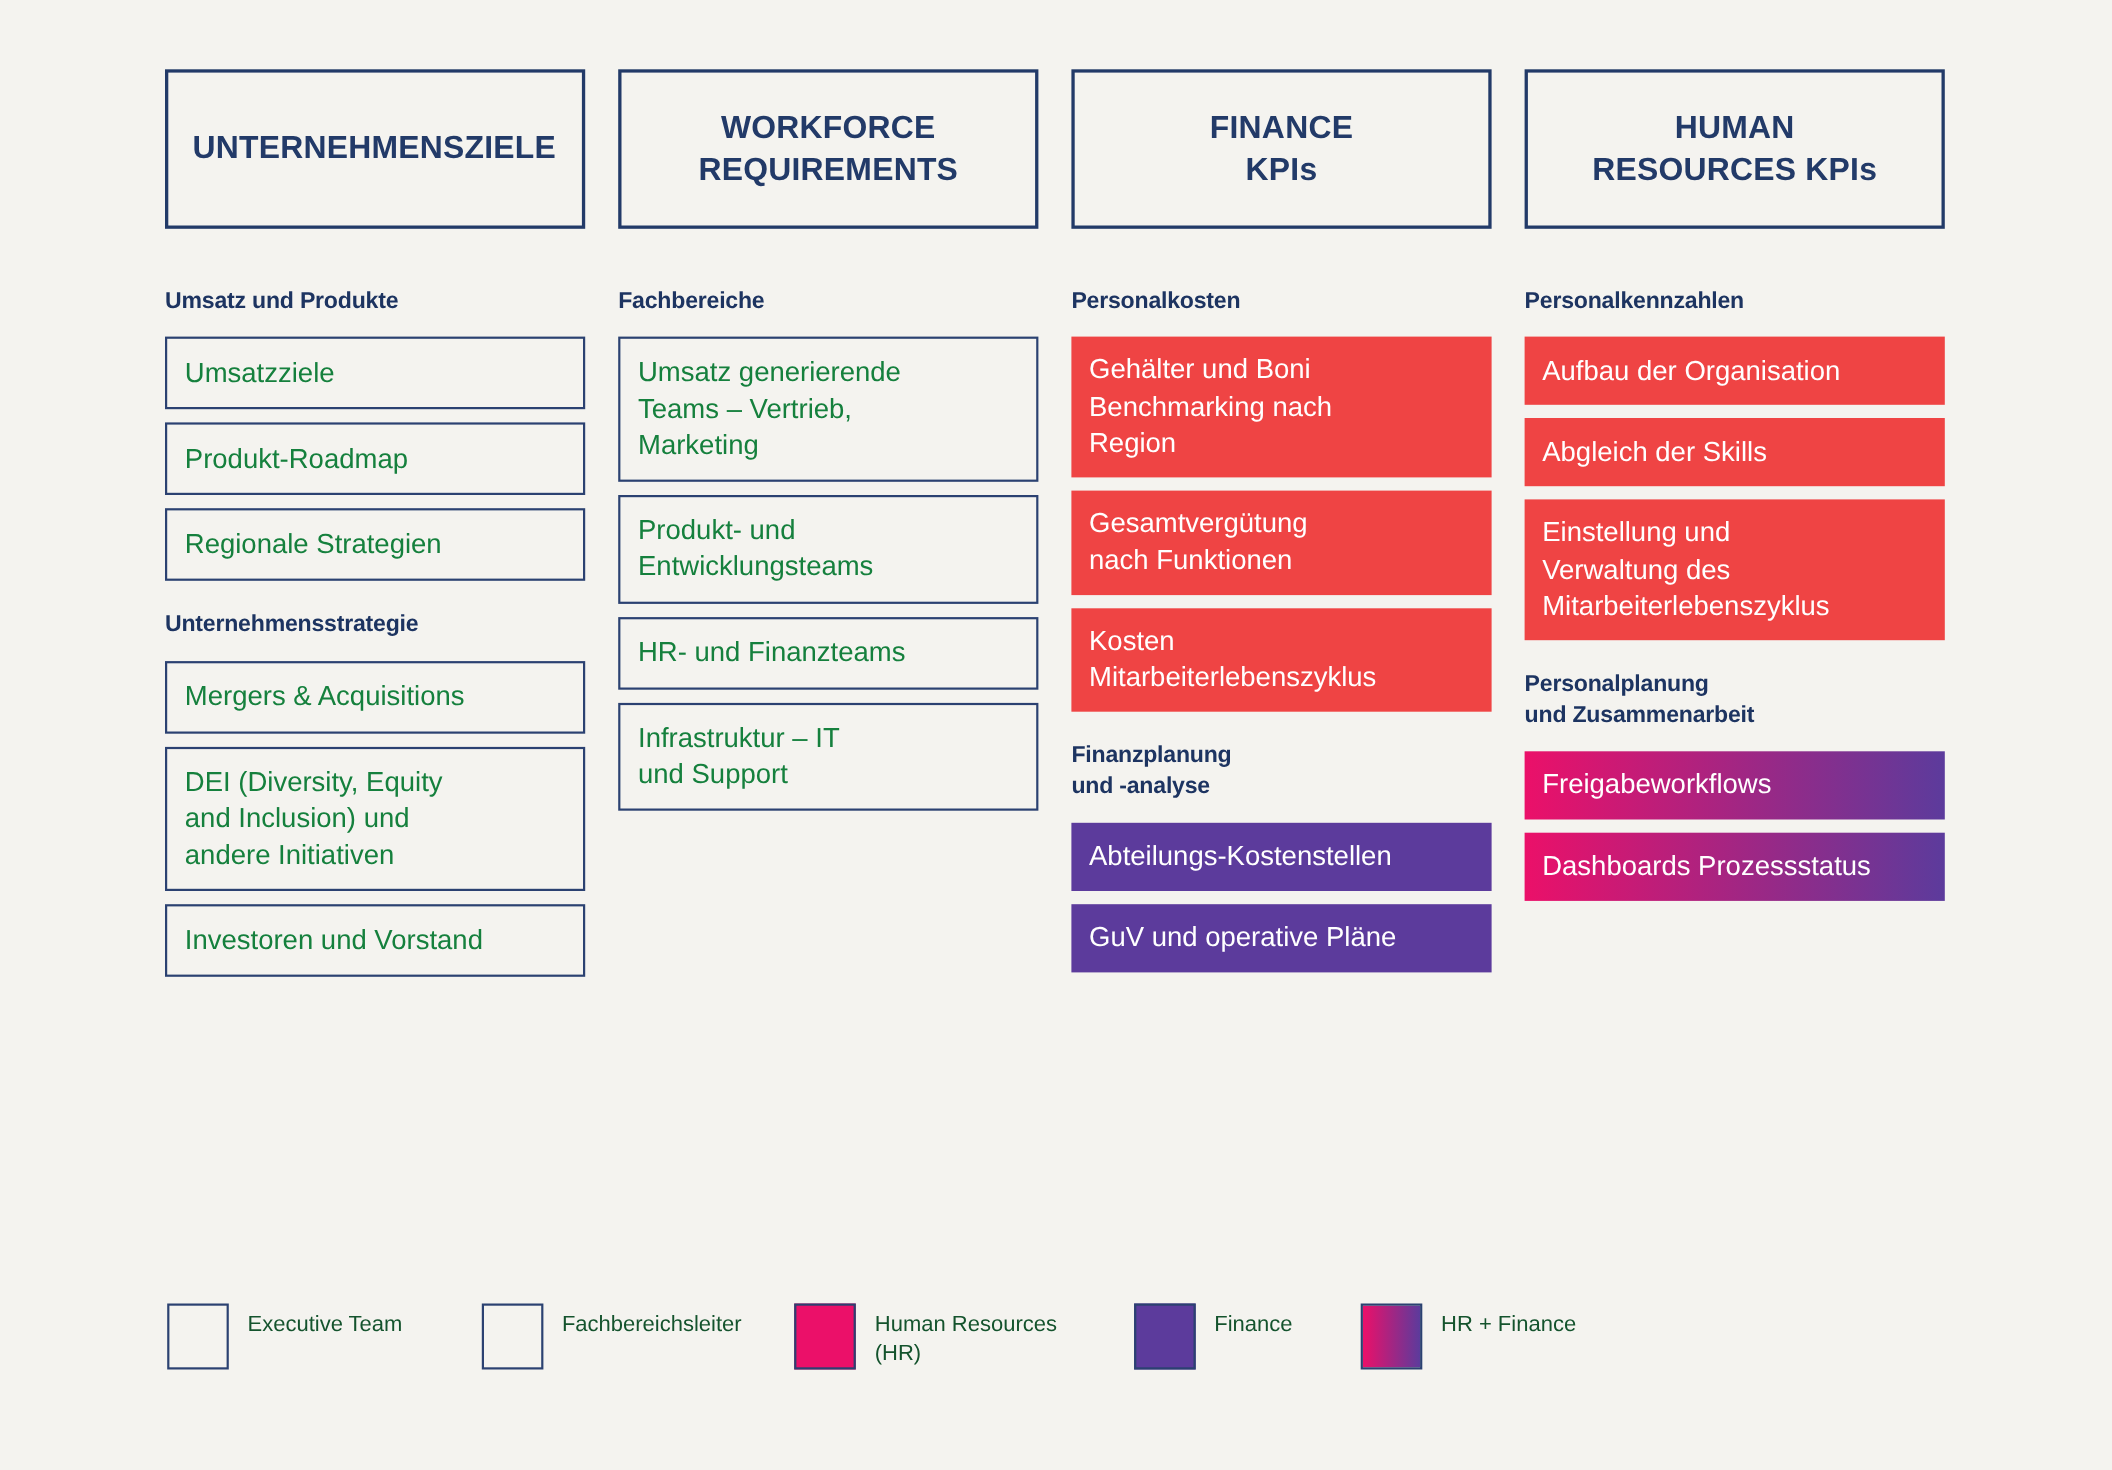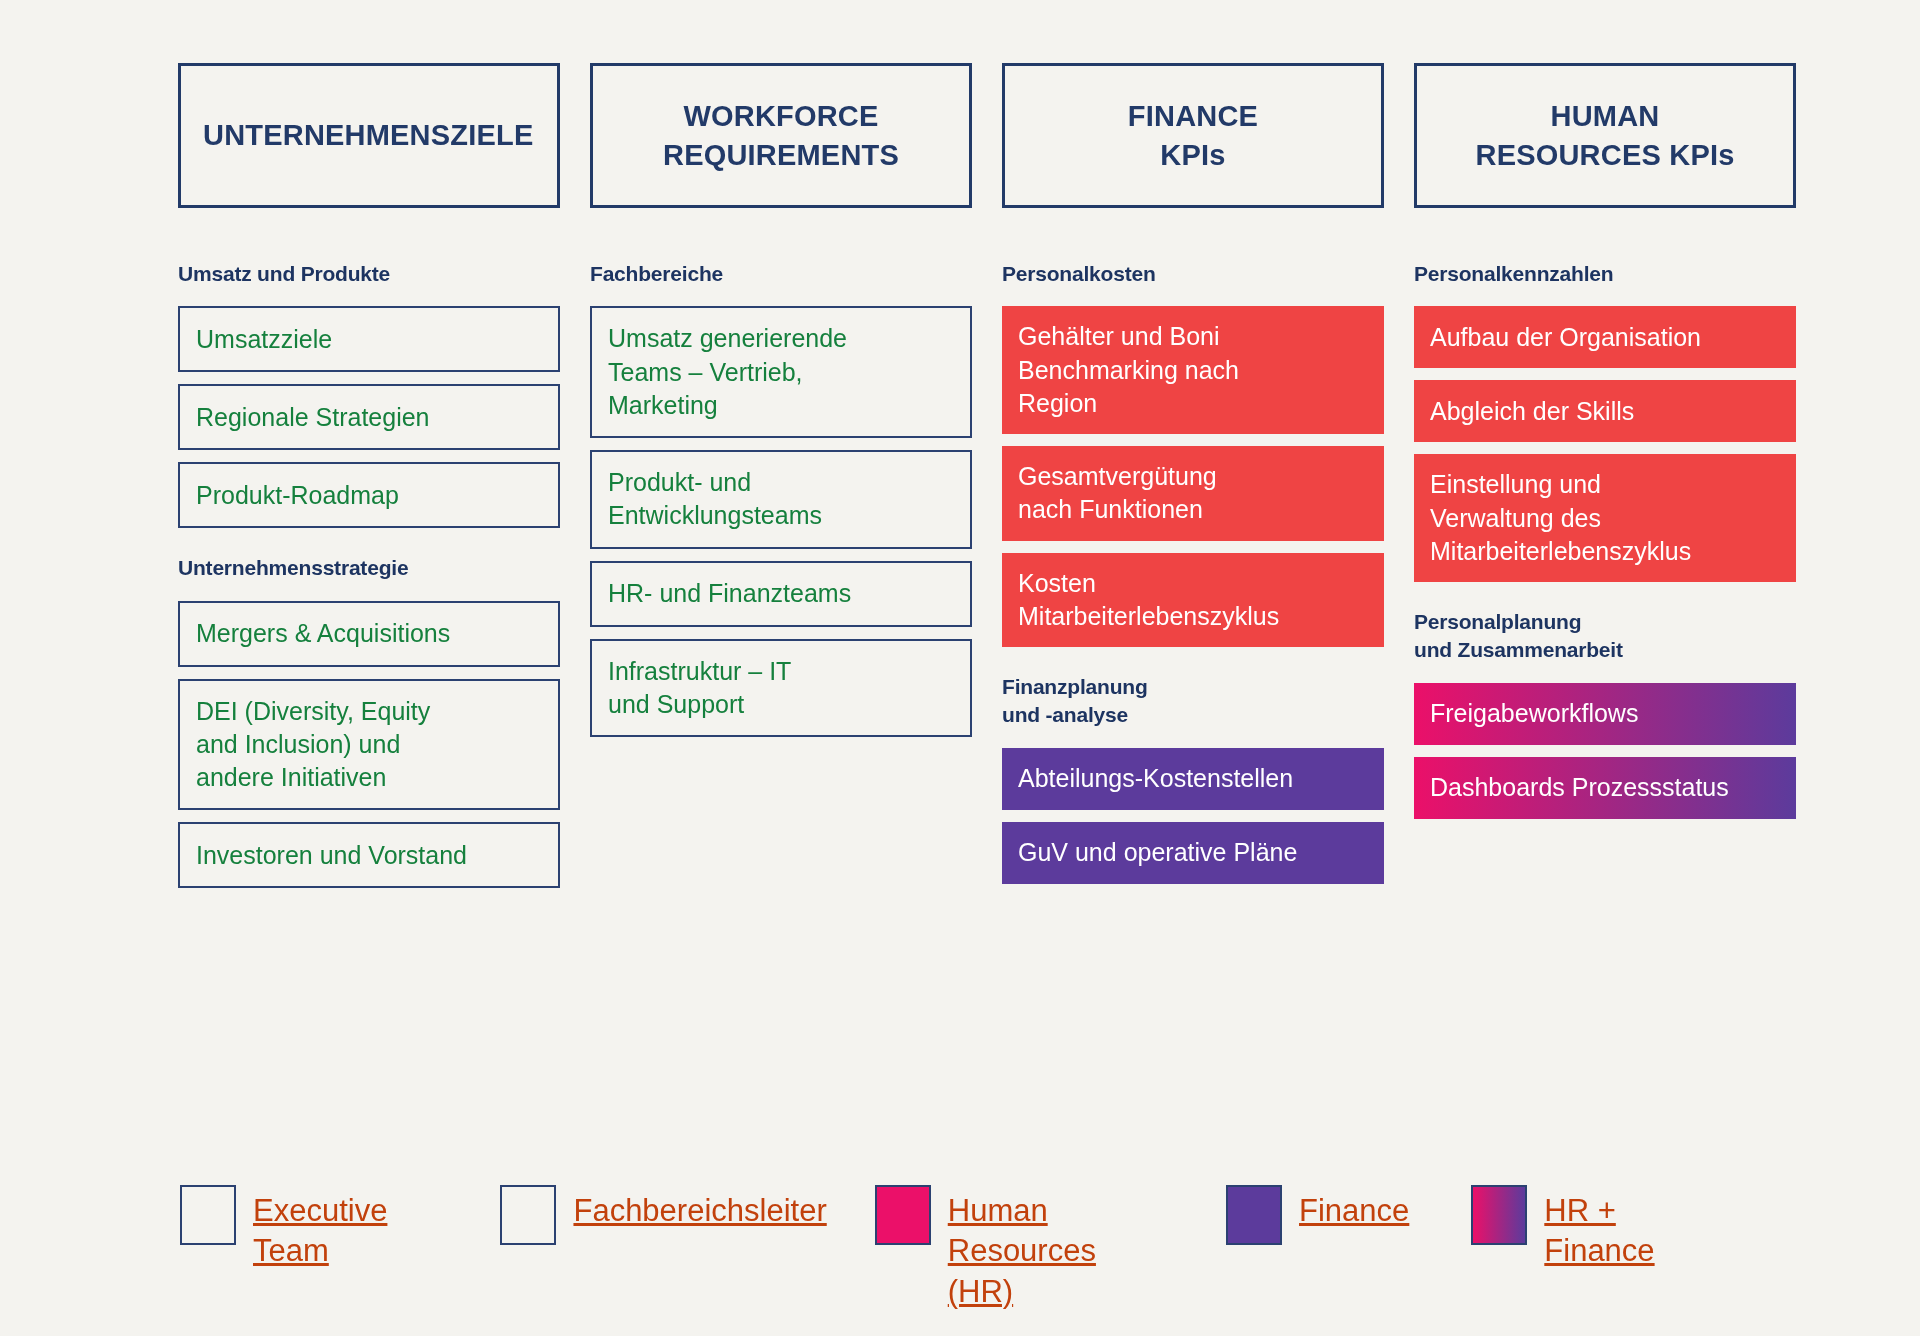--- a/index.html
+++ b/index.html
@@ -12,21 +12,20 @@
     background: #f4f3ef;
     font-family: "Liberation Sans", sans-serif;
     overflow: hidden;
   }
 
   #canvas {
     position: relative;
     width: 1668px;
     height: 1336px;
     background: #f4f3ef;
-    margin-left: 28px;
   }
 
   
   .columns {
     position: absolute;
     left: 150px;
     top: 63px;
     width: 1650px;
     display: flex;
     gap: 30px;
@@ -134,42 +133,41 @@
     flex: 0 0 56px;
     border: 2px solid #2b4171;
     background: transparent;
   }
   .legend-swatch.pink { background: #eb1069; }
   .legend-swatch.purple { background: #5c3b9c; }
   .legend-swatch.gradient {
     background: linear-gradient(90deg, #eb1069 0%, #5c3b9c 100%);
   }
   .legend-label {
-    color: #c2410c;
-    font-size: 31px;
+    color: #14532d;
+    font-size: 20px;
     line-height: 1.3;
     white-space: pre-line;
     padding-top: 6px;
-    text-decoration: underline;
   }
 </style>
 </head>
 <body>
 
 <div id="canvas">
 
   <div class="columns">
       <div class="col">
         <div class="header-box left-aligned">
           <div class="header-title">UNTERNEHMENSZIELE</div>
         </div>
         <div class="section-title">Umsatz und Produkte</div>
         <div class="card outline">Umsatzziele</div>
+        <div class="card outline">Produkt-Roadmap</div>
         <div class="card outline">Regionale Strategien</div>
-        <div class="card outline">Produkt-Roadmap</div>
         <div class="section-title spaced">Unternehmensstrategie</div>
         <div class="card outline">Mergers &amp; Acquisitions</div>
         <div class="card outline">DEI (Diversity, Equity
 and Inclusion) und
 andere Initiativen</div>
         <div class="card outline">Investoren und Vorstand</div>
       </div>
       <div class="col">
         <div class="header-box">
           <div class="header-title">WORKFORCE

